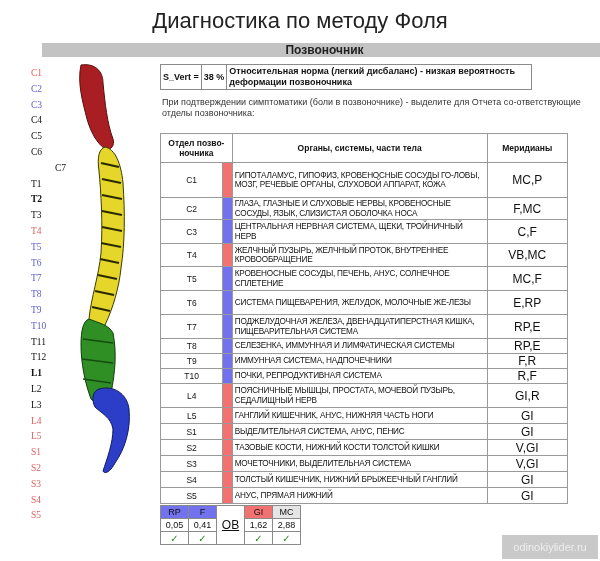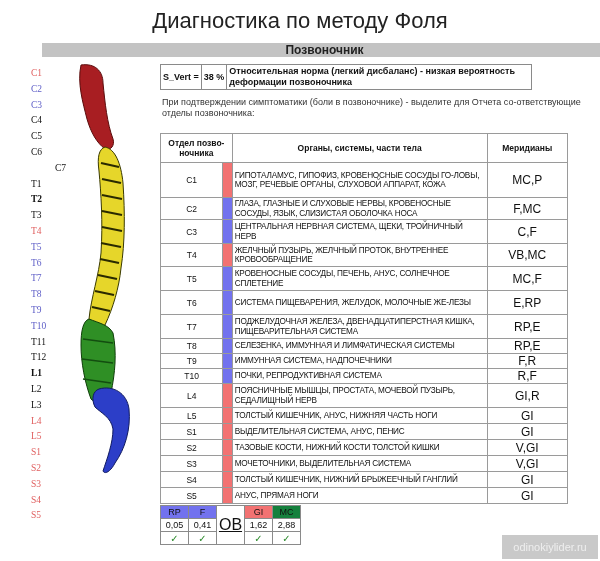--- a/index.html
+++ b/index.html
@@ -15,21 +15,21 @@
   .note { position:absolute; left:162px; top:97px; width:430px; font-size:9px; line-height:11px; color:#333; }
   table.main { position:absolute; left:160px; top:133px; width:408px; border-collapse:collapse; font-size:8.2px; border:1px solid #888;padding-left:40px; }
   table.main td, table.main th { border:1px solid #9a9a9a; padding:0 2px; vertical-align:middle; }
   table.main th { font-weight:bold; font-size:8.5px; height:28px; line-height:10px; }
   table.main td.dept { width:60px; text-align:center; font-size:8.5px; }
   table.main td.clr { width:9px; padding:0; border-left:none; }
   table.main td.org { width:265px; line-height:9.5px; letter-spacing:-0.2px; }
   table.main td.mer { width:78px; text-align:center; font-size:12px; }
   .bottom { position:absolute; left:160px; top:505px; border-collapse:collapse; font-size:9px; border:1px solid #888; }
   .bottom td { border:1px solid #8a8a8a; width:27px; height:12px; text-align:center; padding:0; }
-  .bottom td.ob { font-size:16px; width:27px;text-decoration:underline; }
+  .bottom td.ob { font-size:12px; width:27px;text-decoration:underline; }
   .check { color:#2a8a2a; font-size:10px; }
   .watermark { position:absolute; left:502px; top:535px; width:96px; height:24px; background:#c9c9c9; color:#eeeeee; font-size:11px; line-height:24px; text-align:center; }
 </style>
 </head>
 <body>
 
 <div class="title">Диагностика по методу Фоля</div>
 <div class="bar">Позвоночник</div>
 
 <div class="labels" id="spine-labels">
@@ -175,21 +175,21 @@
       </tr>
       <tr style="height: 24px;">
         <td class="dept">L4</td>
         <td class="clr" style="background:#f27272"></td>
         <td class="org">ПОЯСНИЧНЫЕ МЫШЦЫ, ПРОСТАТА, МОЧЕВОЙ ПУЗЫРЬ, СЕДАЛИЩНЫЙ НЕРВ</td>
         <td class="mer">GI,R</td>
       </tr>
       <tr style="height: 16px;">
         <td class="dept">L5</td>
         <td class="clr" style="background:#f27272"></td>
-        <td class="org">ТОЛСТЫЙ КИШЕЧНИК, АНУС, НИЖНЯЯ ЧАСТЬ НОГИ</td>
+        <td class="org">ГАНГЛИЙ КИШЕЧНИК, АНУС, НИЖНЯЯ ЧАСТЬ НОГИ</td>
         <td class="mer">GI</td>
       </tr>
       <tr style="height: 16px;">
         <td class="dept">S1</td>
         <td class="clr" style="background:#f27272"></td>
         <td class="org">ВЫДЕЛИТЕЛЬНАЯ СИСТЕМА, АНУС, ПЕНИС</td>
         <td class="mer">GI</td>
       </tr>
       <tr style="height: 16px;">
         <td class="dept">S2</td>
@@ -205,34 +205,34 @@
       </tr>
       <tr style="height: 16px;">
         <td class="dept">S4</td>
         <td class="clr" style="background:#f27272"></td>
         <td class="org">ТОЛСТЫЙ КИШЕЧНИК, НИЖНИЙ БРЫЖЕЕЧНЫЙ ГАНГЛИЙ</td>
         <td class="mer">GI</td>
       </tr>
       <tr style="height: 16px;">
         <td class="dept">S5</td>
         <td class="clr" style="background:#f27272"></td>
-        <td class="org">АНУС, ПРЯМАЯ НОГИ</td>
+        <td class="org">АНУС, ПРЯМАЯ НИЖНИЙ</td>
         <td class="mer">GI</td>
       </tr>
     </tbody>
 </table>
 
 <table class="bottom">
   <tbody>
       <tr>
     <td style="background:#7272ee">RP</td>
     <td style="background:#7272ee">F</td>
     <td class="ob" rowspan="3">OB</td>
     <td style="background:#f27272">GI</td>
-    <td style="background:#15803d">MC</td>
+    <td style="background:#e5e5e5">MC</td>
   </tr>
   <tr>
     <td>0,05</td>
     <td>0,41</td>
     <td>1,62</td>
     <td>2,88</td>
   </tr>
   <tr>
     <td class="check">✓</td>
     <td class="check">✓</td>

